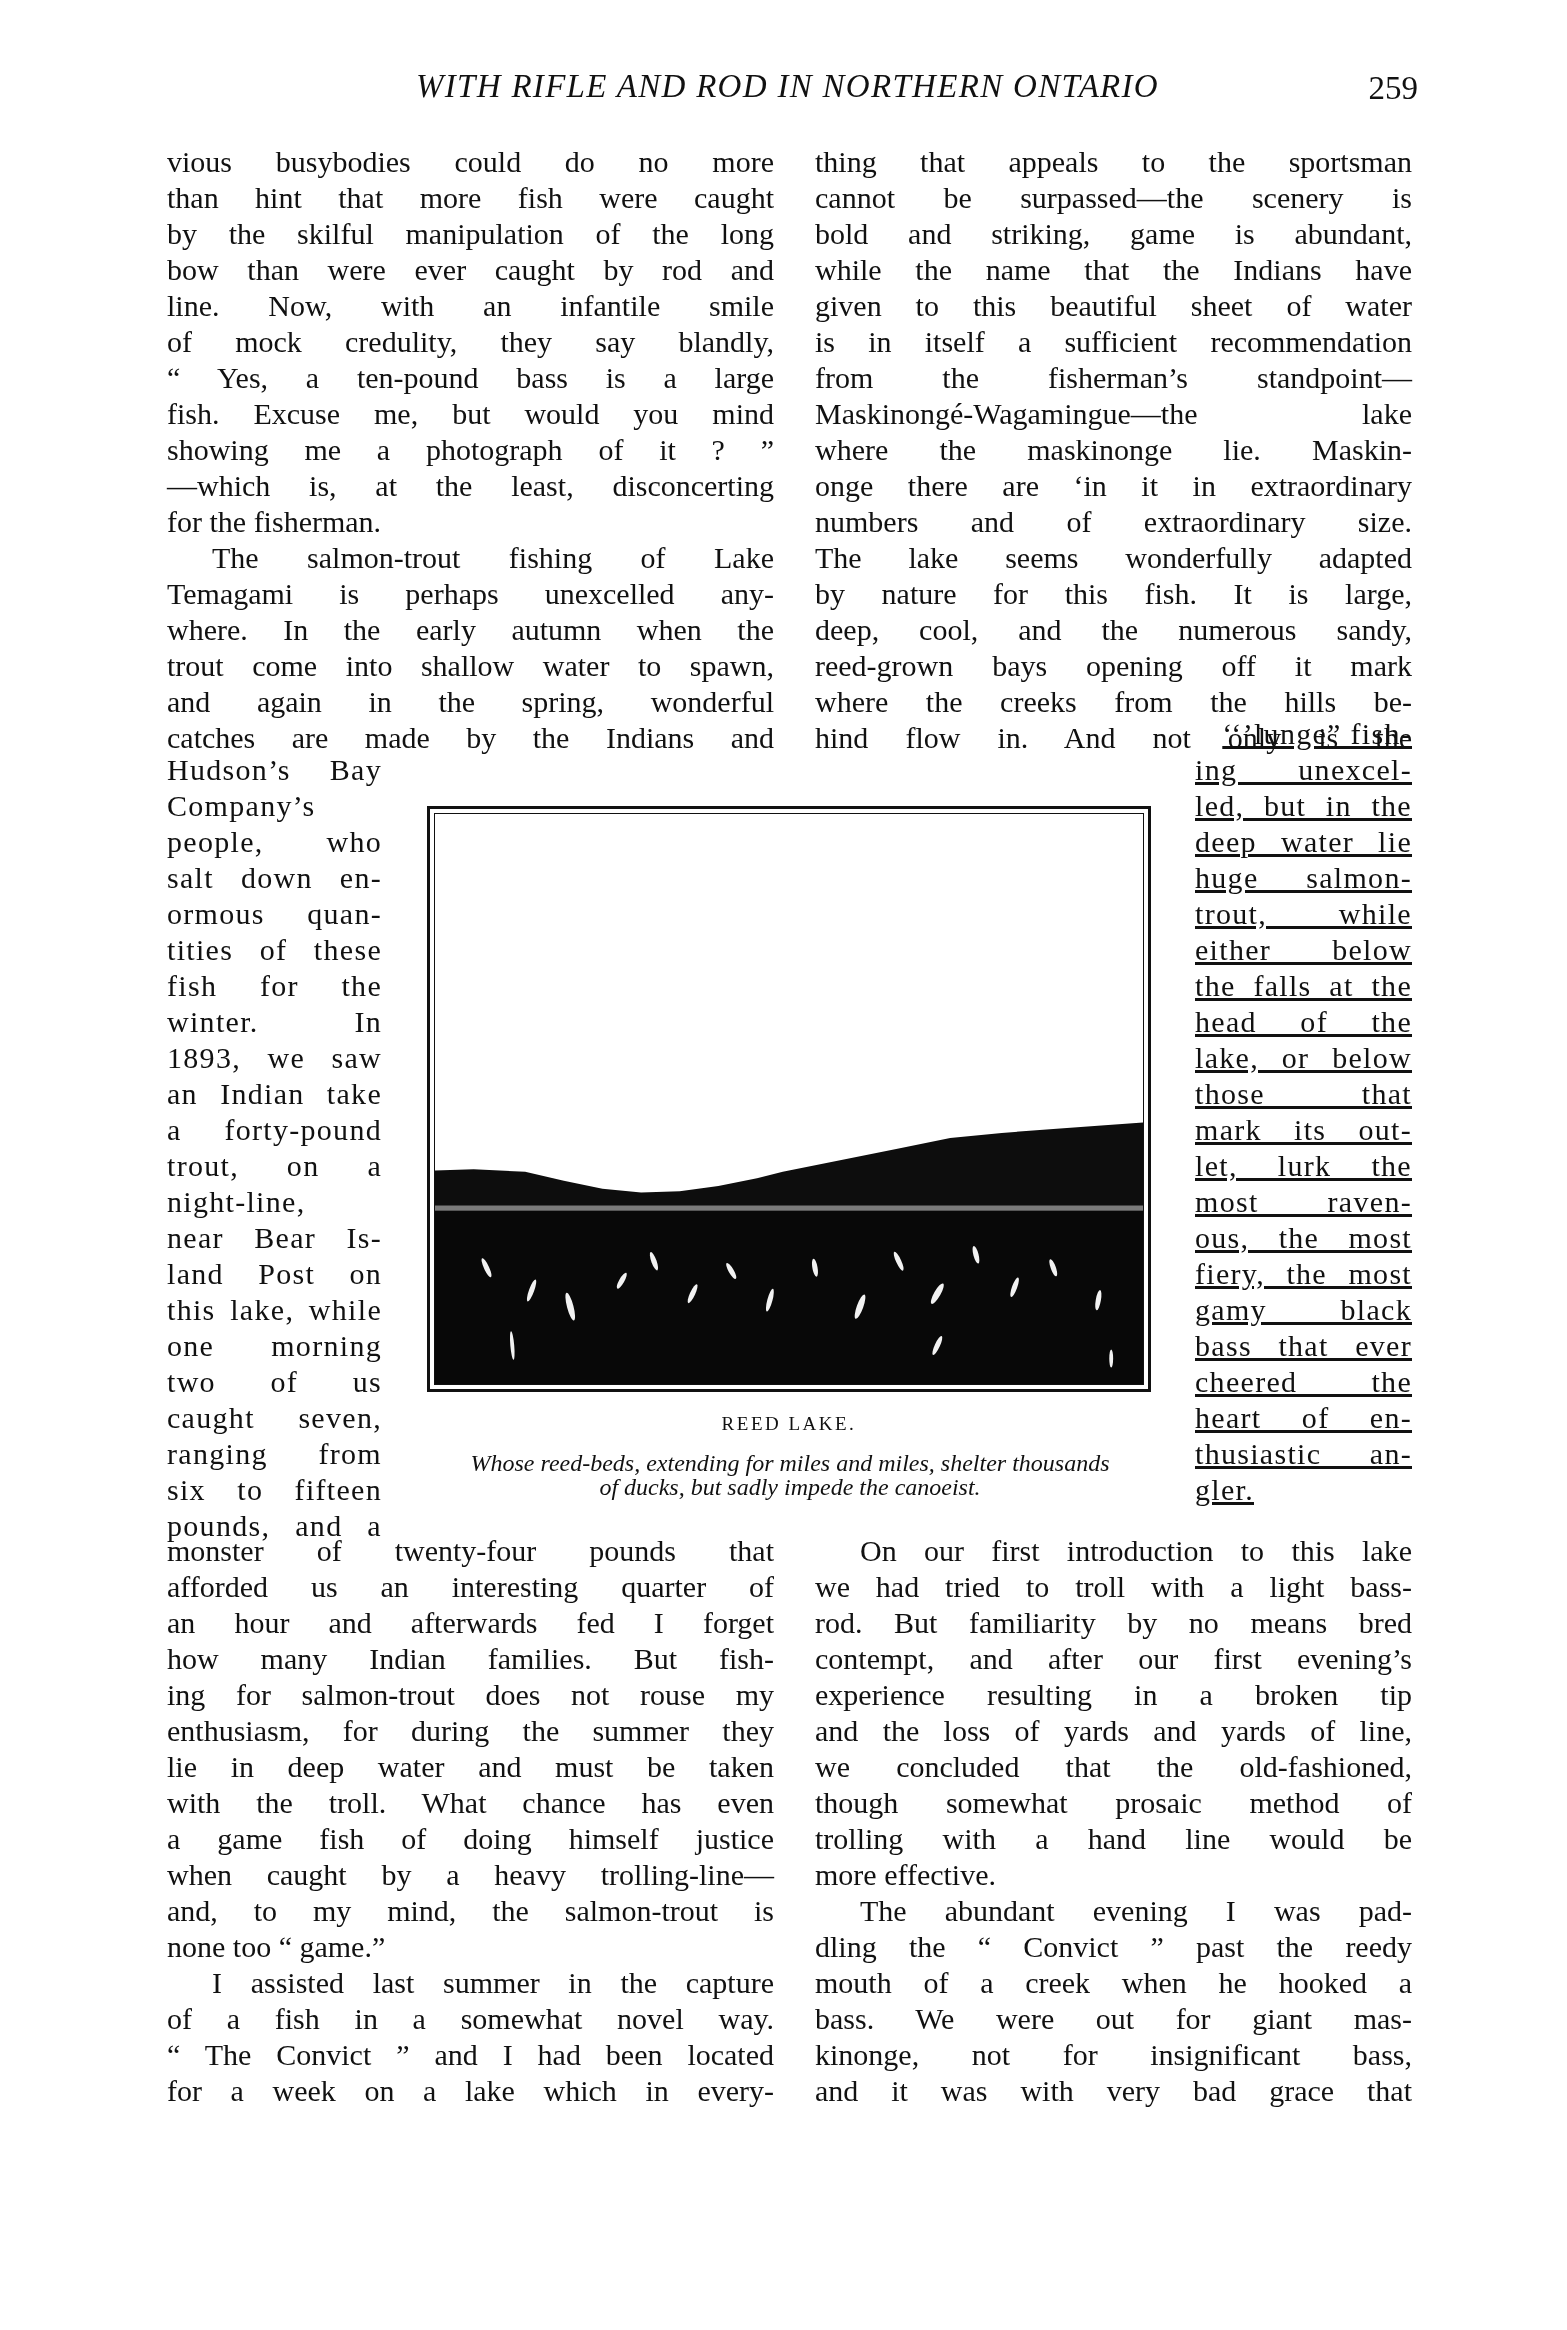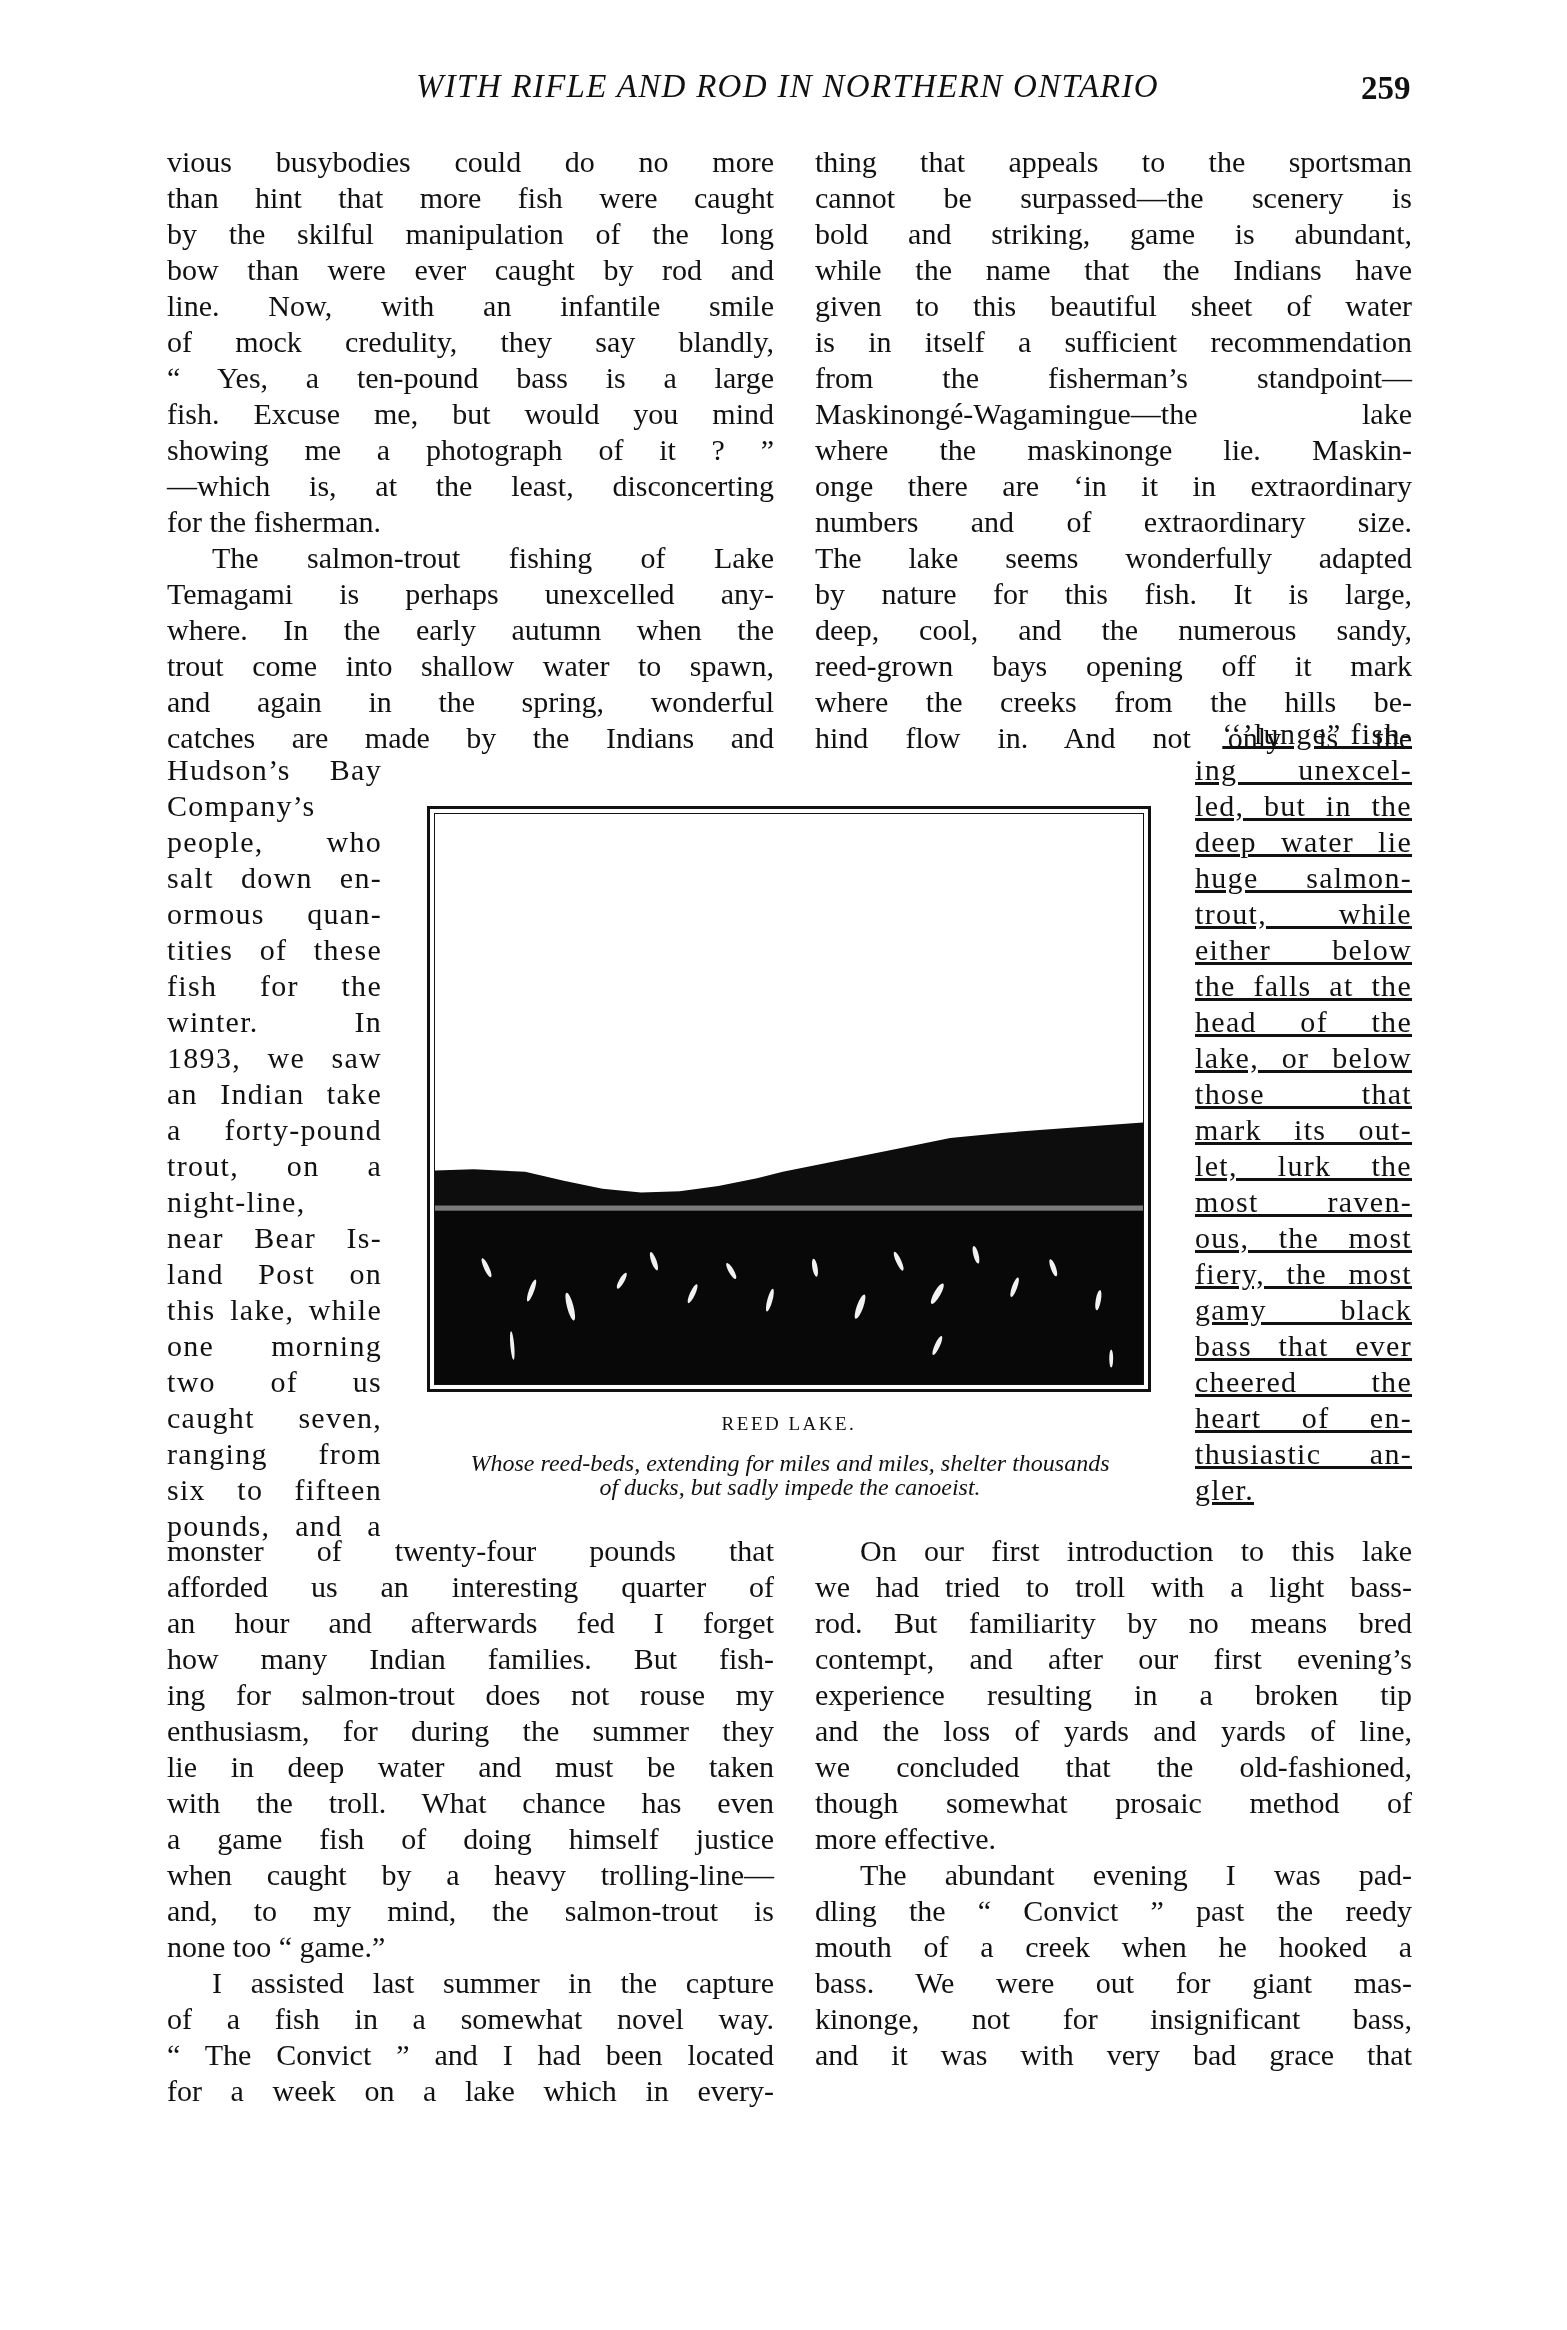--- a/index.html
+++ b/index.html
@@ -1,21 +1,21 @@
 <!DOCTYPE html>
 <html style="font-size:10.2px"><head>
 <meta charset="utf-8">
 <style>
   html, body { margin: 0; padding: 0; background: #ffffff; }
   body { width: 1567px; height: 2330px; position: relative; overflow: hidden;
          font-family: "Liberation Serif", "DejaVu Serif", serif; color: #111111; }
   .abs { position: absolute; }
   .header-title { left: 319px; top: 66px; width: 937px; text-align: center;
                   font-style: italic; font-size: 33px; letter-spacing: 1.3px; line-height: 41px; }
-  .page-number { left: 1361px; top: 68px; width: 57px; font-size: 33px; line-height: 41px; font-weight: bold; }
+  .page-number { left: 1361px; top: 68px; width: 57px; text-align: right; font-size: 33px; line-height: 41px; }
   .col { font-size: 30px; line-height: 36px; text-align: justify; }
   .line { display: block; text-align: justify; text-align-last: justify; white-space: nowrap; height: 36px; overflow: visible; }
   .line.last { text-align-last: left; }
   .line.right { text-align-last: right; }
   .line.indent { padding-left: 45px; }
   .narrow .line { letter-spacing: 1.3px; }
   #col-left-top { left: 167px; top: 144px; width: 607px; }
   #col-right-top { left: 815px; top: 144px; width: 597px; }
   #col-left-narrow { left: 167px; top: 752px; width: 215px; }
   #col-right-narrow { left: 1195px; top: 716px; width: 217px; text-decoration: underline; }
@@ -142,20 +142,21 @@
   </div>
 <div class="abs col" id="col-right-bottom">
     <span class="line indent">On our first introduction to this lake</span>
     <span class="line">we had tried to troll with a light bass-</span>
     <span class="line">rod.  But familiarity by no means bred</span>
     <span class="line">contempt, and after our first evening’s</span>
     <span class="line">experience resulting in a broken tip</span>
     <span class="line">and the loss of yards and yards of line,</span>
     <span class="line">we concluded that the old-fashioned,</span>
     <span class="line">though somewhat prosaic method of</span>
+    <span class="line">trolling with a hand line would be</span>
     <span class="line last">more effective.</span>
     <span class="line indent">The abundant evening I was pad-</span>
     <span class="line">dling the “ Convict ” past the reedy</span>
     <span class="line">mouth of a creek when he hooked a</span>
     <span class="line">bass.  We were out for giant mas-</span>
     <span class="line">kinonge, not for insignificant bass,</span>
     <span class="line">and it was with very bad grace that</span>
   </div>
 
 <div class="abs photo-frame">

